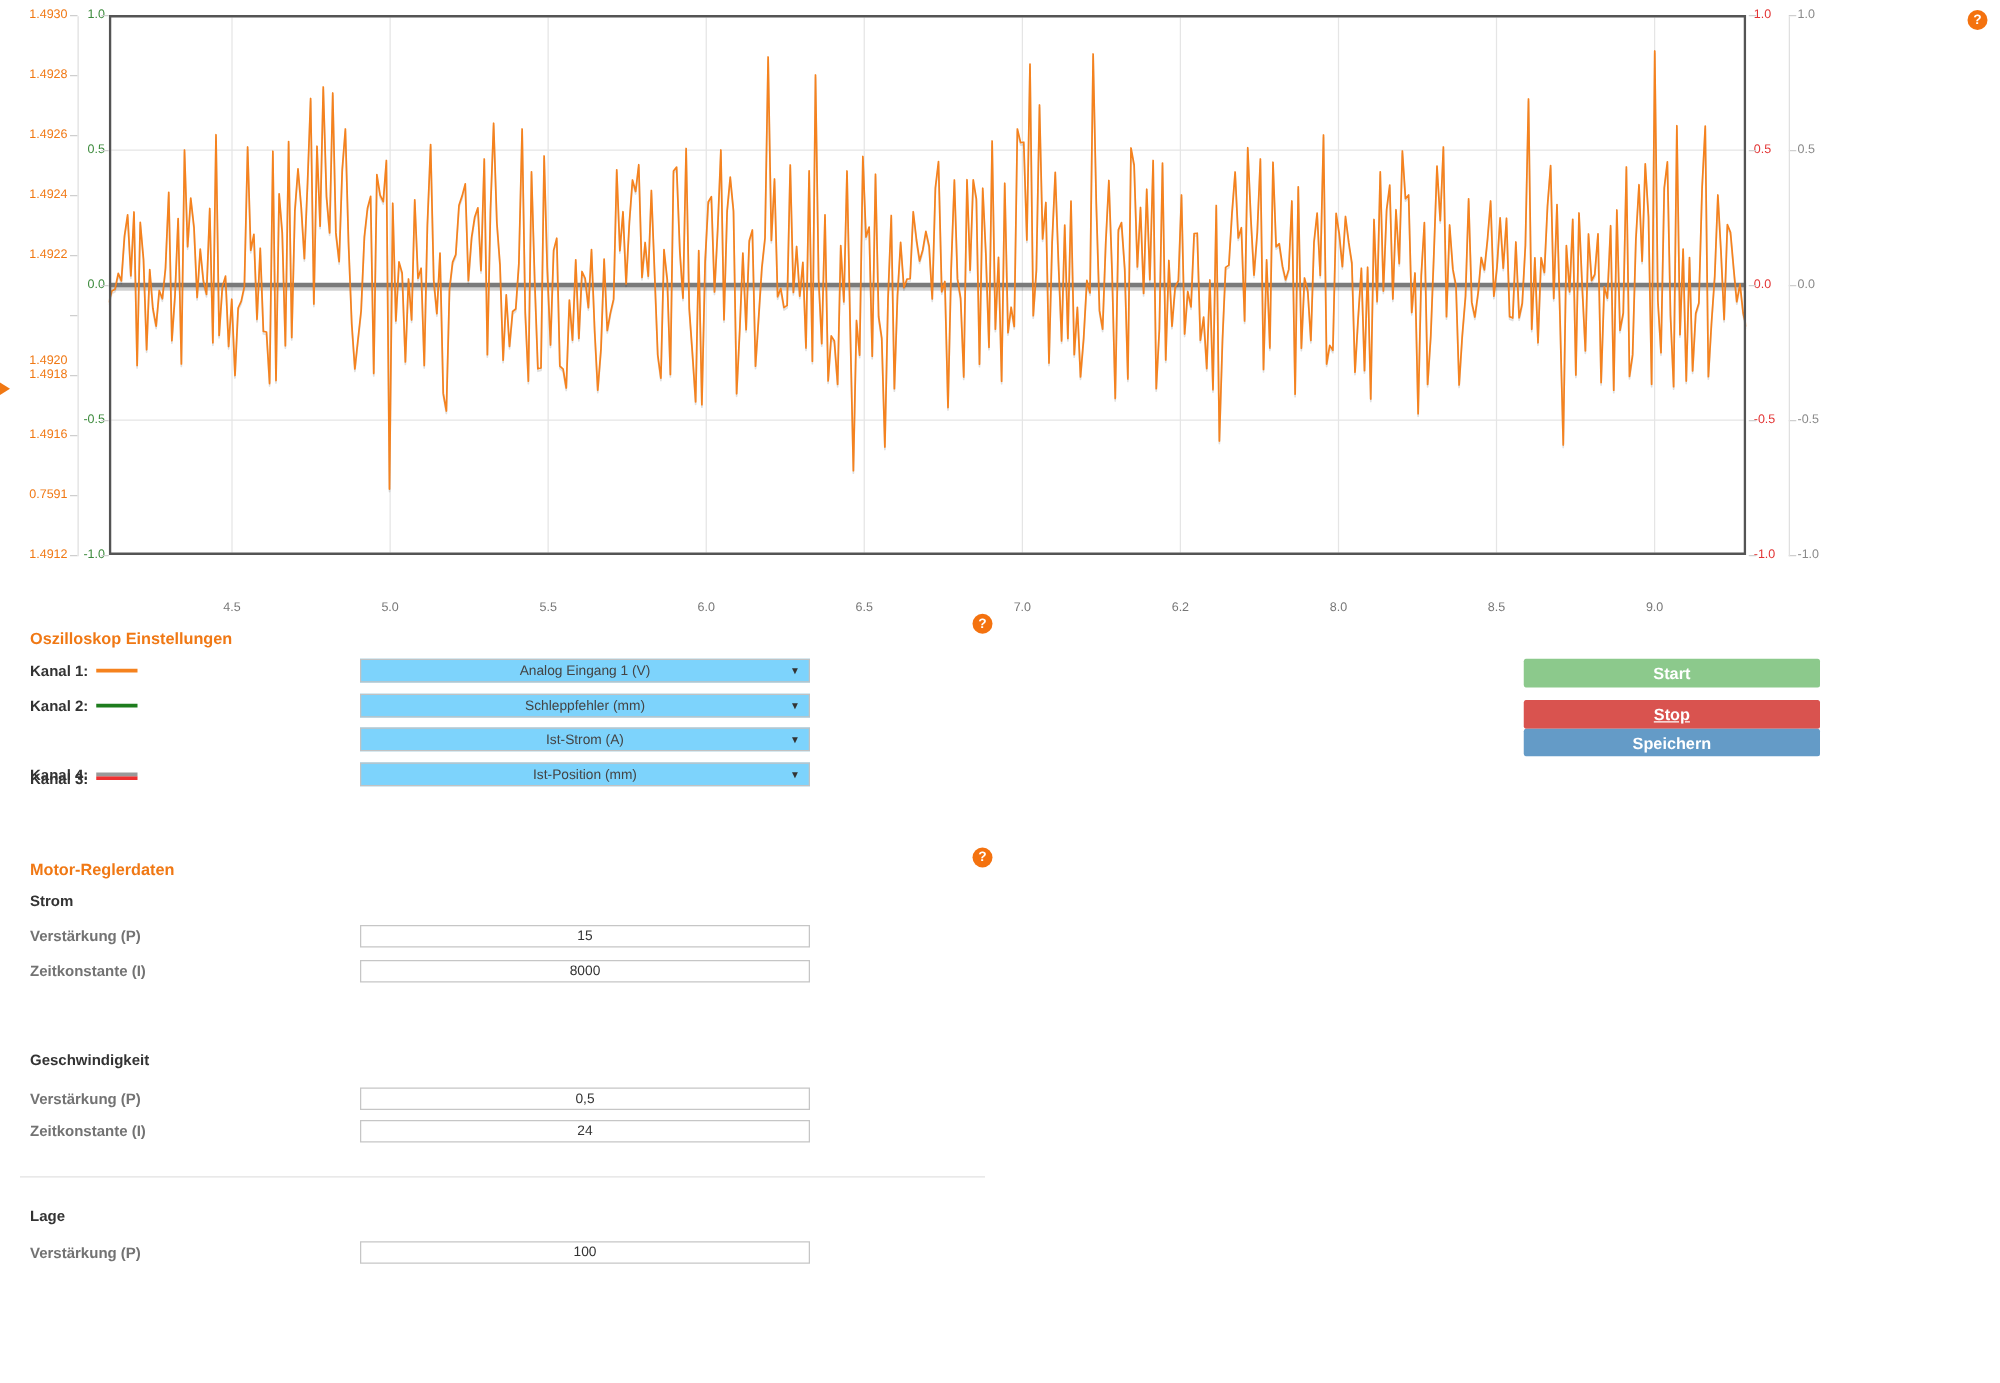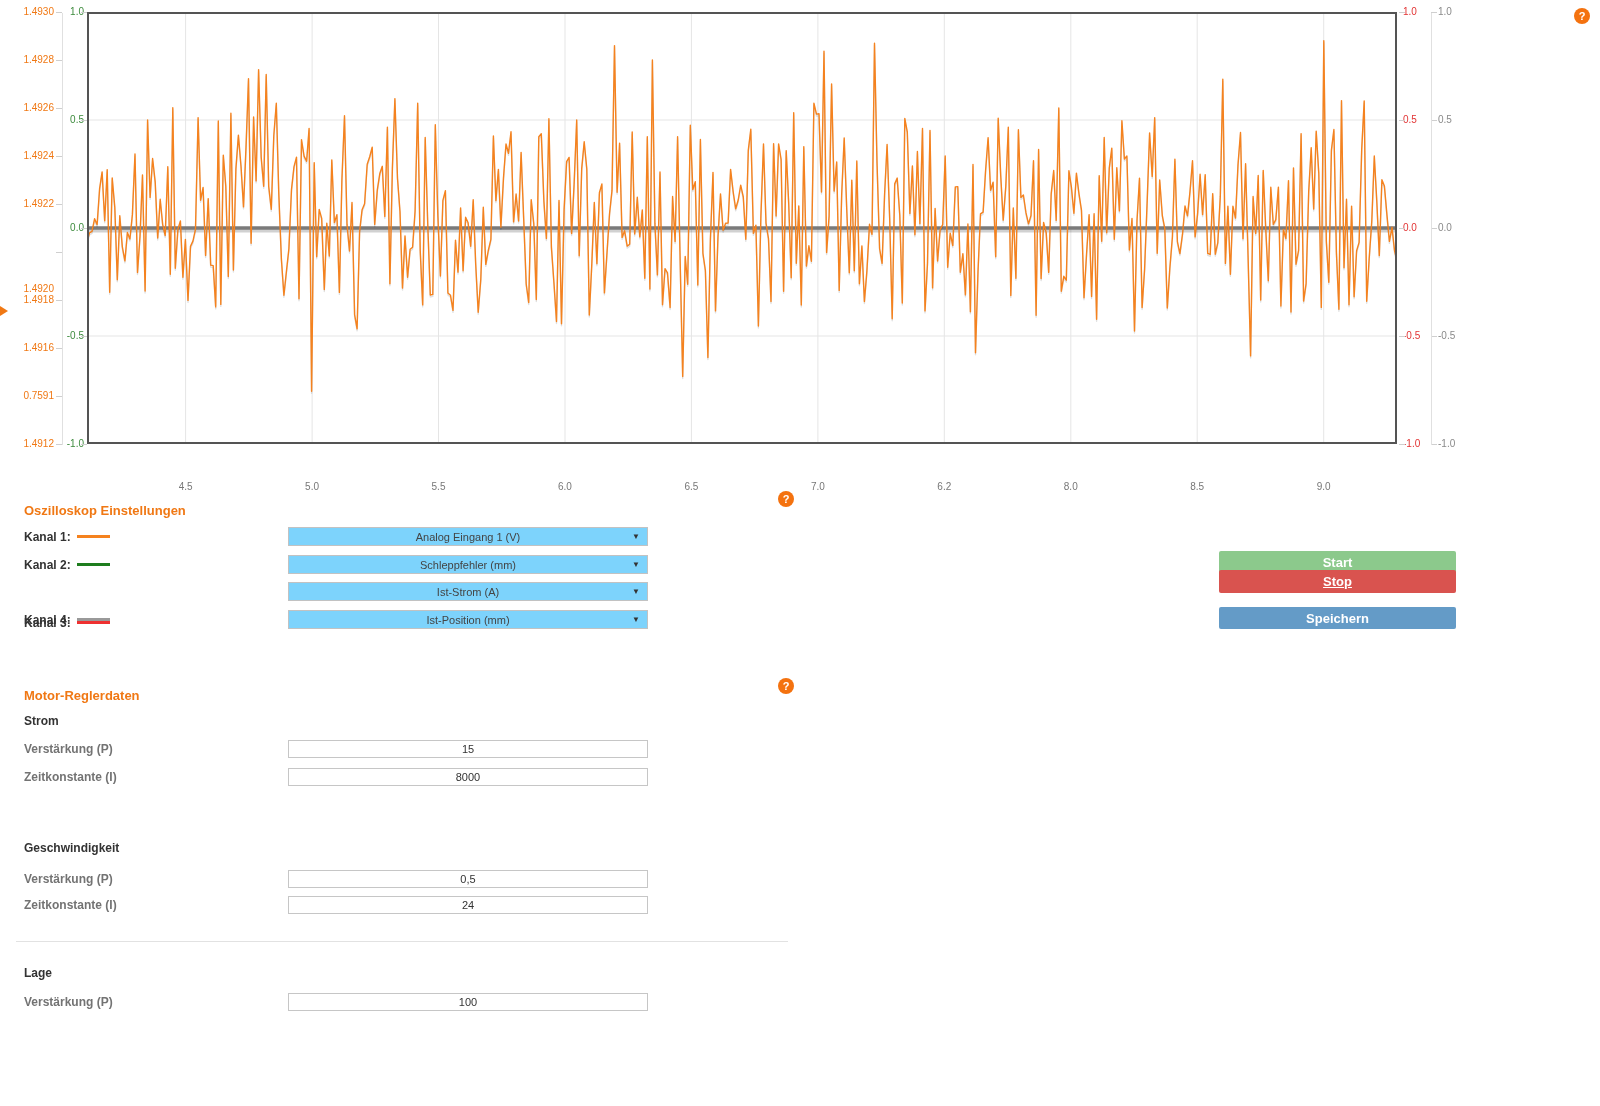--- a/index.html
+++ b/index.html
@@ -34,23 +34,23 @@
     font-weight:bold;font-size:12px;color:#737373;white-space:nowrap;}
   
   .select{position:absolute;left:288px;width:360px;height:19px;background:#7dd3fc;
     border:1px solid #c2c2c2;box-sizing:border-box;display:flex;align-items:center;
     justify-content:center;font-size:11px;color:#444;cursor:pointer;}
   .select .caret{position:absolute;right:7px;font-size:8px;color:#333;}
   .tinput{position:absolute;left:288px;width:360px;height:18px;border:1px solid #c6c6c6;
     box-sizing:border-box;text-align:center;font-size:11px;color:#333;padding:0;
     background:#fff;font-family:inherit;}
   .btn{position:absolute;left:1219px;width:237px;height:23px;border:none;color:#fff;
-    font-weight:bold;font-size:13px;font-family:inherit;cursor:pointer;border-radius:2px;margin-top:24px;}
+    font-weight:bold;font-size:13px;font-family:inherit;cursor:pointer;border-radius:2px;}
   .btn-start{top:527px;background:#8cc98c;}
-  .btn-stop{top:546px;background:#d9534f;text-decoration:underline;}
+  .btn-stop{top:560px;background:#d9534f;text-decoration:underline;}
   .btn-save{top:583px;background:#649bc7;height:22px;}
   .divider{position:absolute;left:16px;top:941px;width:772px;height:1px;background:#e2e2e2;}
 </style>
 </head>
 <body>
 
 <div class="abs" style="left:0;top:0;width:1600px;height:470px;">
   <svg id="chart-svg" width="1310" height="432">
       <line x1="98.6" y1="2" x2="98.6" y2="430" stroke="#e5e5e5" stroke-width="1"></line>
       <line x1="225.1" y1="2" x2="225.1" y2="430" stroke="#e5e5e5" stroke-width="1"></line>

